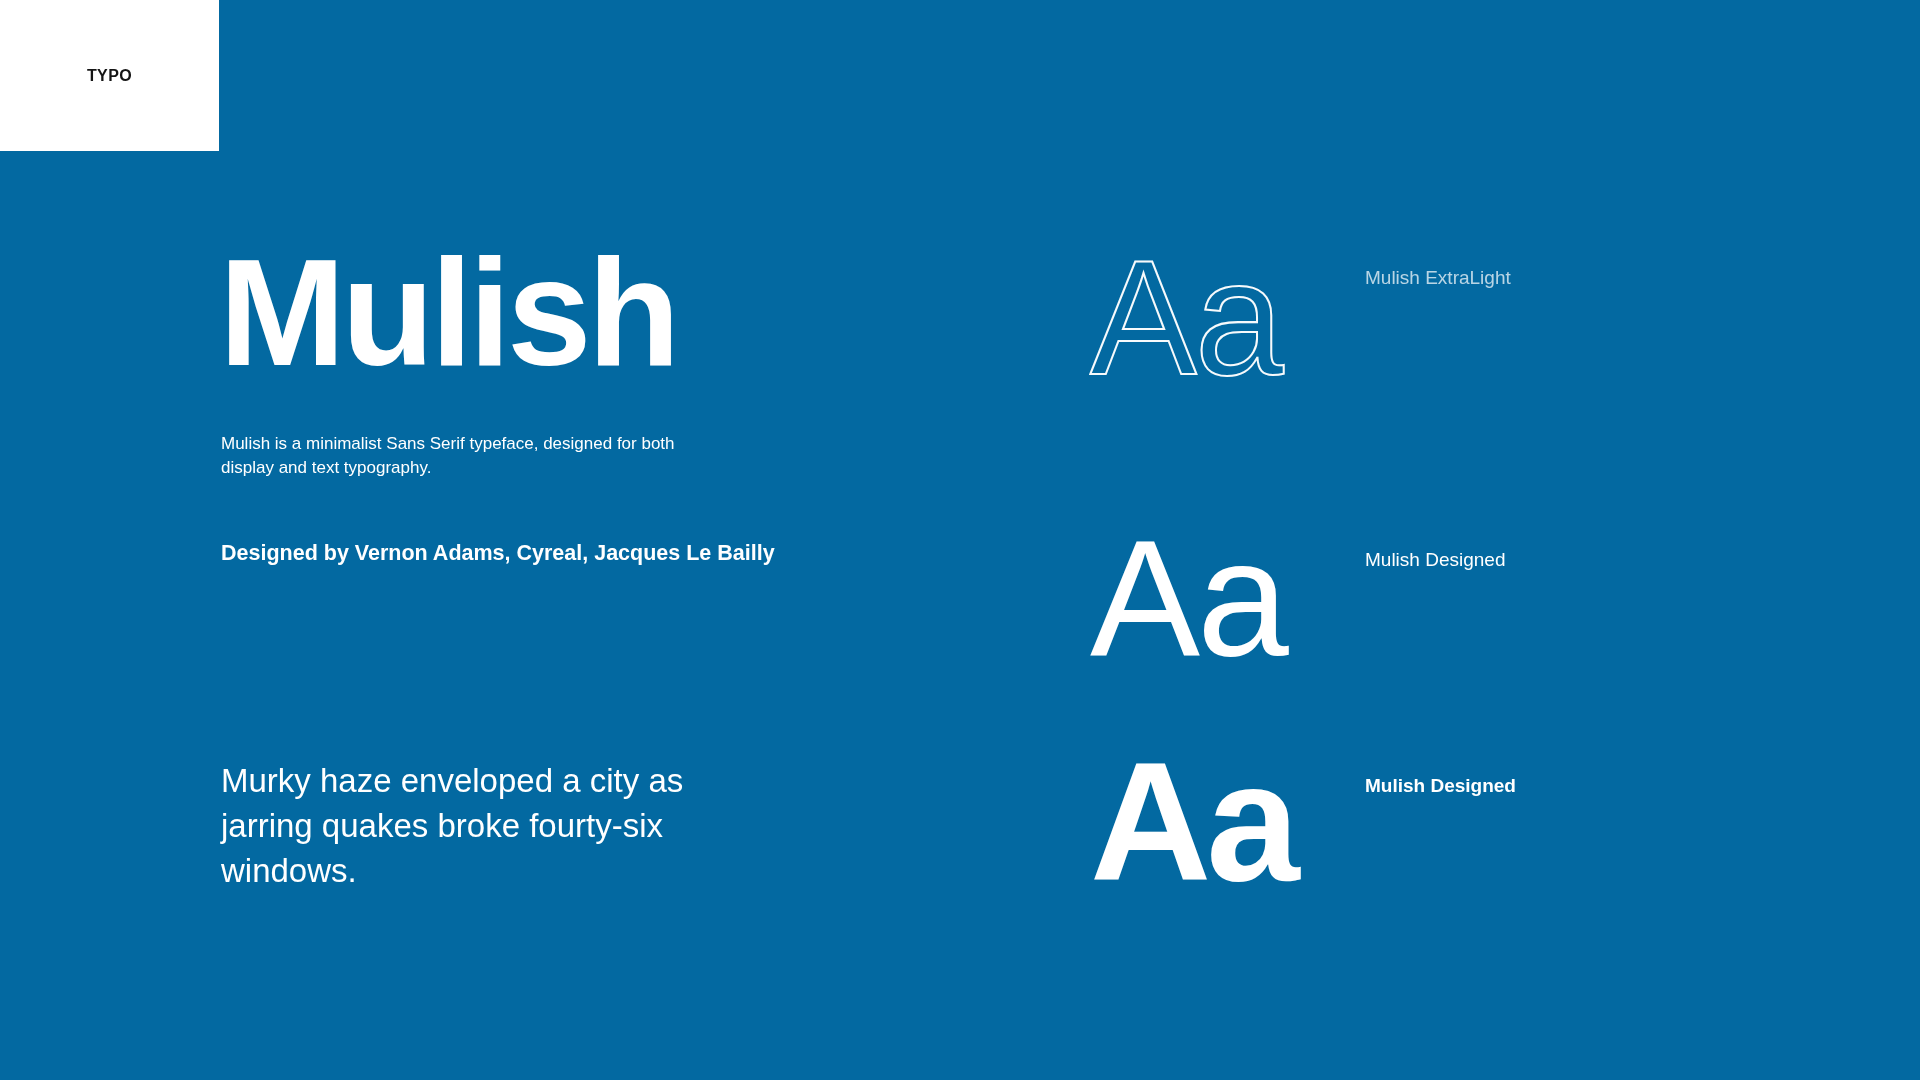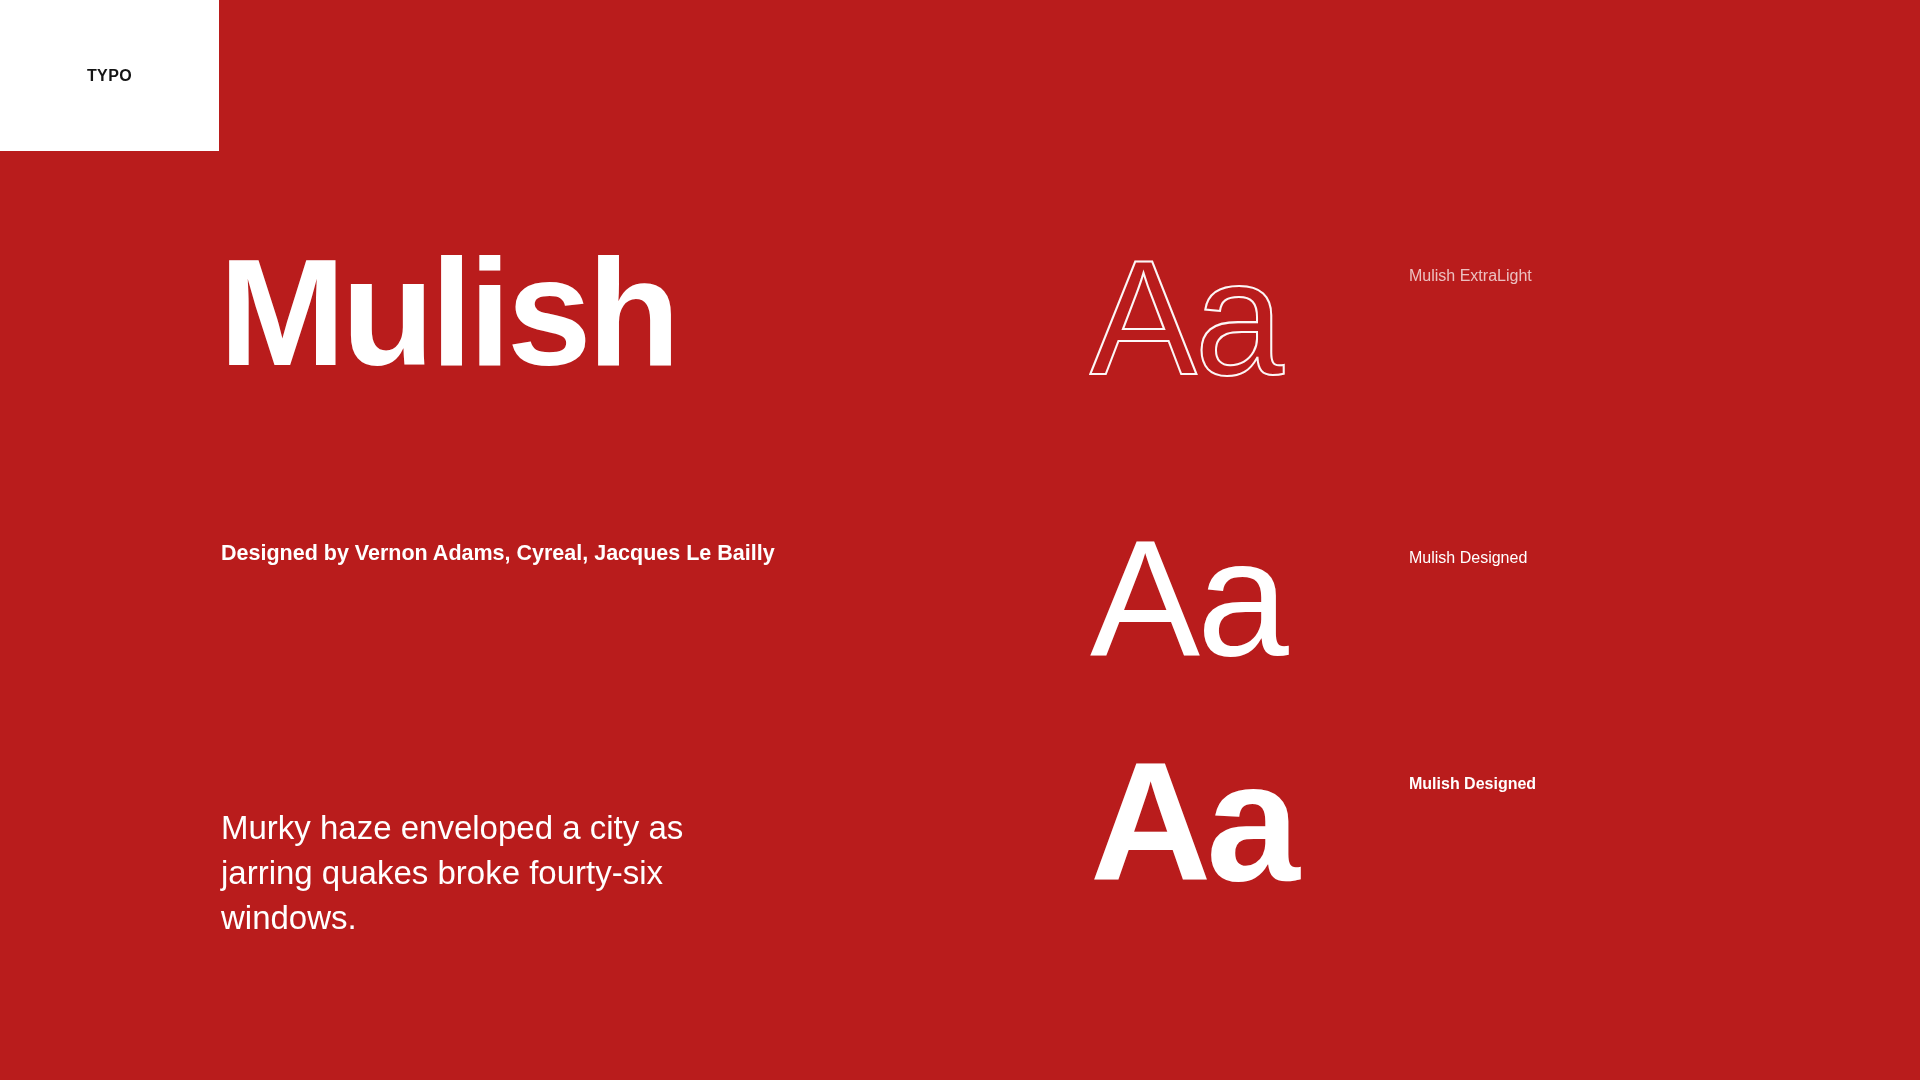--- a/index.html
+++ b/index.html
@@ -97,21 +97,20 @@
   #pangram {
     position: absolute;
     left: 2px;
     top: 758px;
     width: 520px;
     font-family: "Liberation Sans", sans-serif;
     font-weight: 400;
     font-size: 33px;
     line-height: 1.37;
     color: #ffffff;
-    margin-top: 47px;
     -webkit-font-smoothing: antialiased;
   }
 
   
   #specimens {
     position: absolute;
     left: 1080px;
     top: 0;
     width: 840px;
     height: 948px;
@@ -158,54 +157,54 @@
   .specimen[data-weight="extrabold"] .glyphs {
     font-size: 168px;
     font-weight: 700;
     letter-spacing: -5px;
   }
 
   .specimen .weight-name {
     position: absolute;
     left: 285px;
     font-family: "Liberation Sans", sans-serif;
-    font-size: 16px;
-    line-height: 1;
-    color: #ffffff;
-    white-space: nowrap;
-    margin-left: 44px;
+    font-size: 19px;
+    line-height: 1;
+    color: #ffffff;
+    white-space: nowrap;
     -webkit-font-smoothing: antialiased;
   }
   .specimen[data-weight="extralight"] .weight-name {
     top: 32px;
     font-weight: 400;
     color: rgba(255,255,255,0.72);
   }
   .specimen[data-weight="regular"] .weight-name {
     top: 34px;
     font-weight: 400;
   }
   .specimen[data-weight="extrabold"] .weight-name {
     top: 38px;
     font-weight: 700;
   }
 </style>
 </head>
 <body style="background: rgb(244, 112, 108);">
 
-<div id="slide" style="background: #b91c1c;">
+<div id="slide" style="background: #0369a1;">
 
   <div id="brand-tab" style="background: rgb(255, 255, 255);">
     <span class="brand-label" style="color: rgb(20, 20, 20);">TYPO</span>
   </div>
 
   <div id="left-col">
 
     <div id="headline">Mulish</div>
 
+    <div id="description">Mulish is a minimalist Sans Serif typeface, designed for both display and text typography.</div>
 
     <div id="credit">Designed by Vernon Adams, Cyreal, Jacques Le Bailly</div>
 
     <div id="pangram">Murky haze enveloped a city as jarring quakes broke fourty-six windows.</div>
 
   </div>
 
   <div id="specimens">
 
     <div class="specimen" data-weight="extralight">

